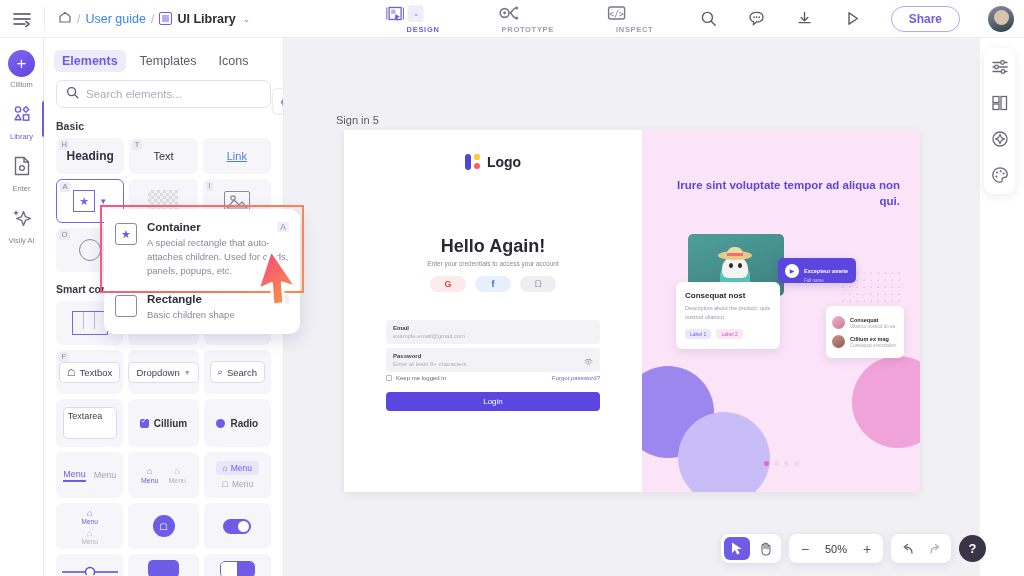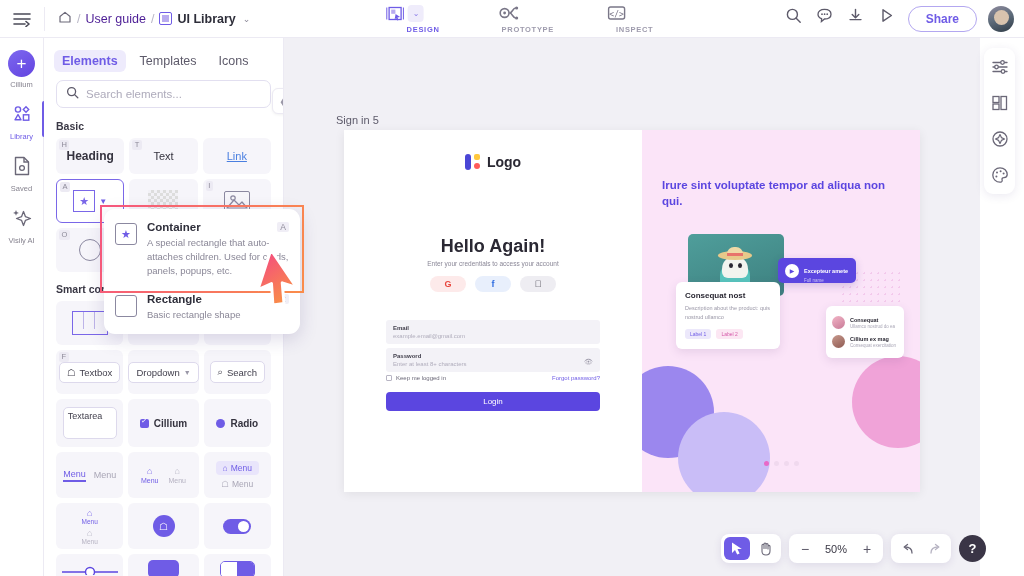--- a/index.html
+++ b/index.html
@@ -16,35 +16,35 @@
   .topbar {
     position: absolute; top: 0; left: 0; width: 1024px; height: 38px;
     background: #fff; border-bottom: 1px solid #eceaf3;
     display: flex; align-items: center;
   }
   .hamburger { width: 44px; height: 38px; display:flex; align-items:center; justify-content:center; }
   .hamburger svg { display:block; }
   .topbar-div { width:1px; height:24px; background:#eceaf3; }
   .breadcrumb { display:flex; align-items:center; gap:5px; padding-left:13px; font-size:12.5px; color:#4a4a57; }
   .bc-sep { color:#b9b7c6; }
-  .bc-item { color:#4c1d95; }
+  .bc-item { color:#3b82f6; }
   .bc-current { color:#2e2e3a; font-weight:600; }
   .bc-chip { width:13px;height:13px;border:1.4px solid #6f5ce6;border-radius:2px; display:inline-block; position:relative; }
   .bc-chip::after { content:''; position:absolute; inset:2px; background:#b9abef; }
   .chev-sm { font-size:9px; color:#8b8898; margin-left:2px; }
 
   .mode-tabs { position:absolute; left:50%; transform:translateX(-50%); display:flex; align-items:center; gap:26px; }
   .mode { display:flex; flex-direction:column; align-items:center; gap:2px; cursor:pointer; }
   .mode-label { font-size:7.5px; letter-spacing:.7px; font-weight:700; color:#9e9bad;margin-left:36px; }
   .mode.active .mode-label { color:#6f5ce6; }
   .mode-ico { height:19px; display:flex; align-items:center; }
   .design-wrap { display:flex; align-items:center; gap:3px; }
   .design-caret { width:16px;height:17px;border-radius:4px;background:#efecfb;display:flex;align-items:center;justify-content:center;font-size:8px;color:#8b7ce8; }
 
-  .top-right { position:absolute; right:10px; display:flex; align-items:flex-start; gap:11px; }
+  .top-right { position:absolute; right:10px; display:flex; align-items:center; gap:28px; }
   .ticon { width:20px;height:20px; display:flex;align-items:center;justify-content:center; cursor:pointer; }
   .share-btn {
     border:1.3px solid #b3a7f0; color:#6f5ce6; background:#fff;
     font-size:12px; font-weight:600; border-radius:17px;
     padding:5px 17px; cursor:pointer;
   }
   .avatar-top {
     width:26px;height:26px;border-radius:50%;
     background:linear-gradient(160deg,#8f8b9e 0%,#5d6b7a 48%,#2e3a46 100%);
     position:relative; overflow:hidden;
@@ -184,21 +184,21 @@
   .keep{ display:flex; align-items:center; gap:4px; font-size:6px; color:#6b6878; }
   .keep i{ width:6px;height:6px;border:1px solid #b8b5c4;border-radius:1px;display:inline-block; }
   .forgot{ font-size:6px; color:#6f5ce6; }
   .login-btn{ position:absolute; left:42px; top:262px; width:214px; height:19px; background:#5b46e0; border-radius:4px; color:#fff; font-size:8px; display:flex; align-items:center; justify-content:center; }
 
   .blob{ position:absolute; width:92px;height:92px; border-radius:50%; }
   .blob-a{ left:-20px; bottom:34px; background:#9b87ee; }
   .blob-b{ left:36px; bottom:-12px; background:#c9bdf7; }
   .blob-c{ right:-24px; bottom:44px; background:#f0a3d8; }
 
-  .ab-head{ position:absolute; left:0;right:0; top:48px; text-align:left; font-size:11.5px; font-weight:700; color:#5b46e0; line-height:1.35; padding:0 20px; }
+  .ab-head{ position:absolute; left:0;right:0; top:48px; text-align:right; font-size:11.5px; font-weight:700; color:#5b46e0; line-height:1.35; padding:0 20px; }
 
   .photo{ position:absolute; left:46px; top:104px; width:96px; height:62px; border-radius:5px; background:linear-gradient(160deg,#4f9e9b,#3d807f); overflow:hidden; }
   .toy{ position:absolute; left:30px; top:14px; width:34px; height:44px; }
   .toy-body{ position:absolute; bottom:0; left:2px; width:30px; height:30px; background:#57c4bd; border-radius:14px 14px 7px 7px; }
   .toy-head{ position:absolute; top:8px; left:4px; width:26px; height:22px; background:#f2f4ef; border-radius:13px 13px 6px 6px; }
   .toy-eye{ position:absolute; top:15px; width:4px;height:5px;background:#2a2833;border-radius:50%; }
   .toy-hat{ position:absolute; top:3px; left:0px; width:34px; height:9px; background:#e8c98a; border-radius:50%; }
   .toy-hat::after{ content:''; position:absolute; left:9px; top:-4px; width:16px;height:8px;background:#efd9a6;border-radius:7px 7px 0 0; }
   .toy-band{ position:absolute; left:9px; top:5px; width:16px; height:2.5px; background:#e8736b; }
 
@@ -380,21 +380,21 @@
     <div class="rail-label">Library</div>
   </div>
   <div class="rail-item">
     <div>
       <svg width="20" height="22" viewBox="0 0 20 22">
           <path d="M3.5 2.5 H12 L16.5 7 V19.5 H3.5 Z" fill="none" stroke="#6b6878" stroke-width="1.4" stroke-linejoin="round"></path>
           <path d="M12 2.5 V7 H16.5" fill="none" stroke="#6b6878" stroke-width="1.4"></path>
           <circle cx="10" cy="13" r="2.4" fill="none" stroke="#6b6878" stroke-width="1.3"></circle>
         </svg>
     </div>
-    <div class="rail-label">Saved</div>
+    <div class="rail-label">Enter</div>
   </div>
   <div class="rail-item">
     <div>
       <svg width="22" height="22" viewBox="0 0 22 22">
           <path d="M12.5 4.5 L14.4 9.6 L19.5 11.5 L14.4 13.4 L12.5 18.5 L10.6 13.4 L5.5 11.5 L10.6 9.6 Z" fill="none" stroke="#6b6878" stroke-width="1.3" stroke-linejoin="round"></path>
           <path d="M5 3 L5.8 5.1 L7.9 5.9 L5.8 6.7 L5 8.8 L4.2 6.7 L2.1 5.9 L4.2 5.1 Z" fill="#6b6878"></path>
         </svg>
     </div>
     <div class="rail-label">Visily AI</div>
   </div>
@@ -582,21 +582,21 @@
     <div>
       <div class="tip-title">Container</div>
       <div class="tip-desc">A special rectangle that auto-attaches children. Used for cards, panels, popups, etc.</div>
     </div>
     <div class="tip-key">A</div>
   </div>
   <div class="tip-row" style="padding-top:4px;">
     <div class="tip-ico plain">.</div>
     <div>
       <div class="tip-title">Rectangle</div>
-      <div class="tip-desc">Basic rectangle shape</div>
+      <div class="tip-desc">Basic children shape</div>
     </div>
     <div class="tip-key" style="top:5px;">R</div>
   </div>
 </div>
 
 <div class="cursor-arrow">
   <svg width="54" height="62" viewBox="0 0 54 62">
     <defs>
         <linearGradient id="cg" x1="0" y1="0" x2="1" y2="1">
           <stop offset="0" stop-color="#f44e7e"></stop>

